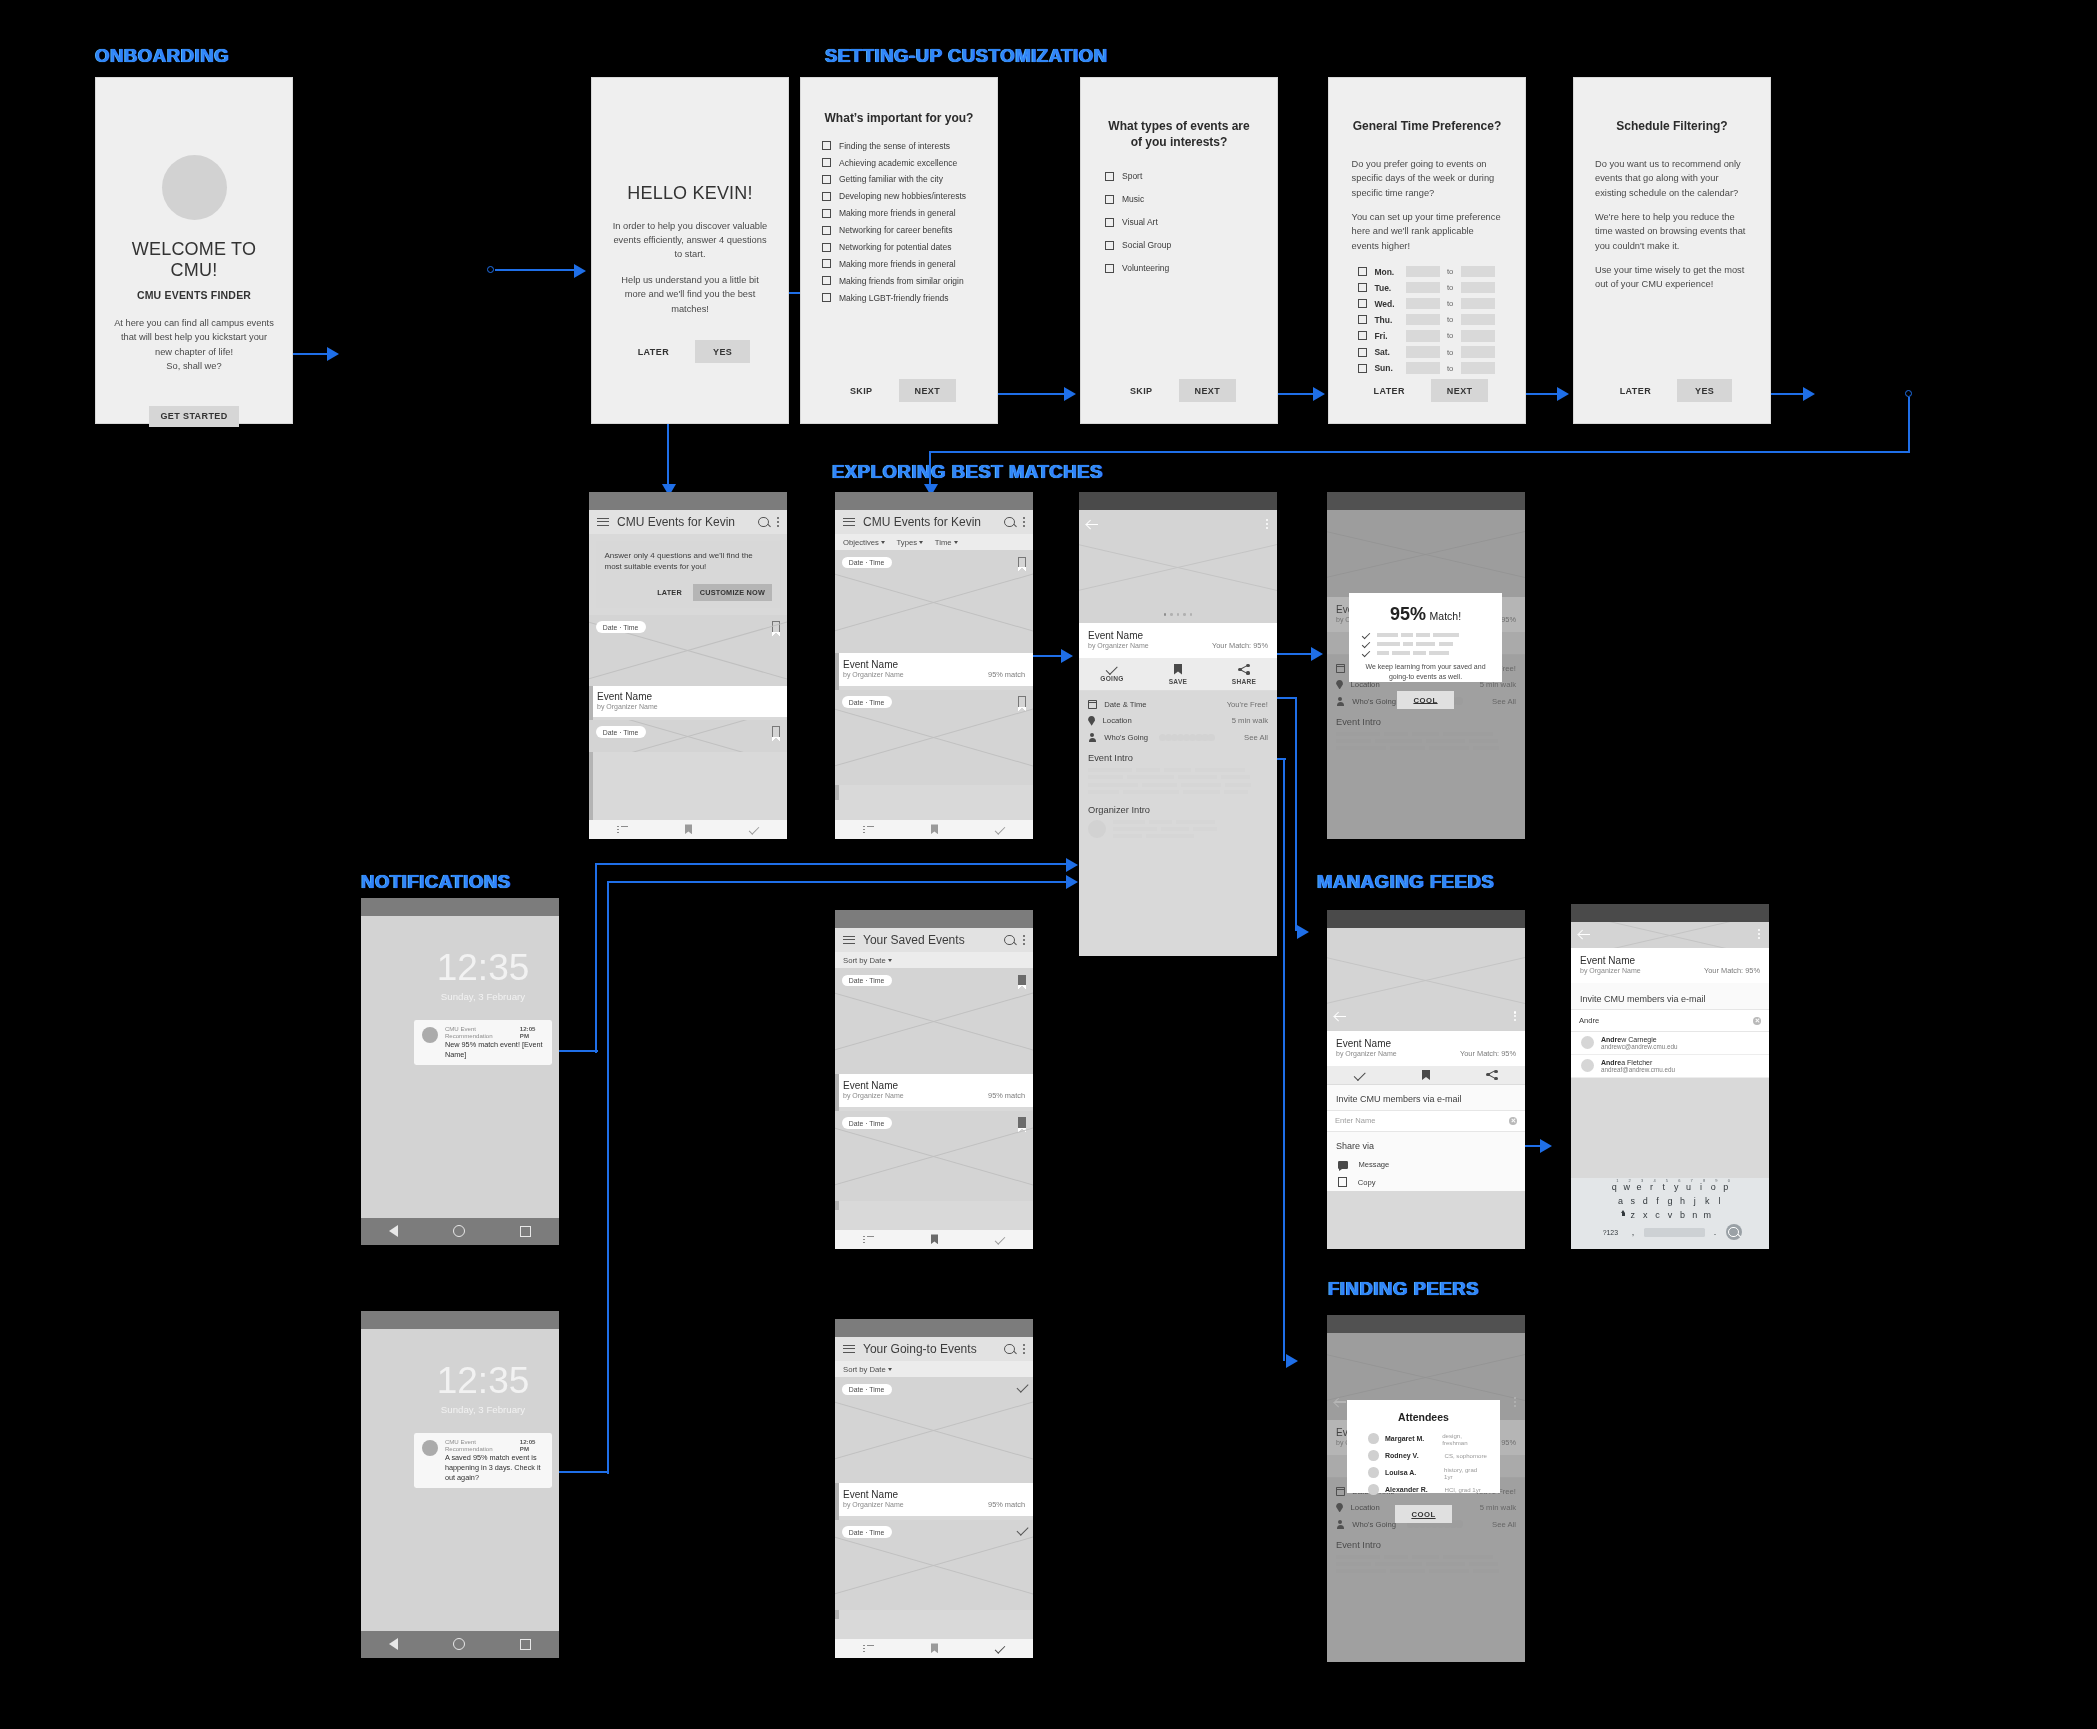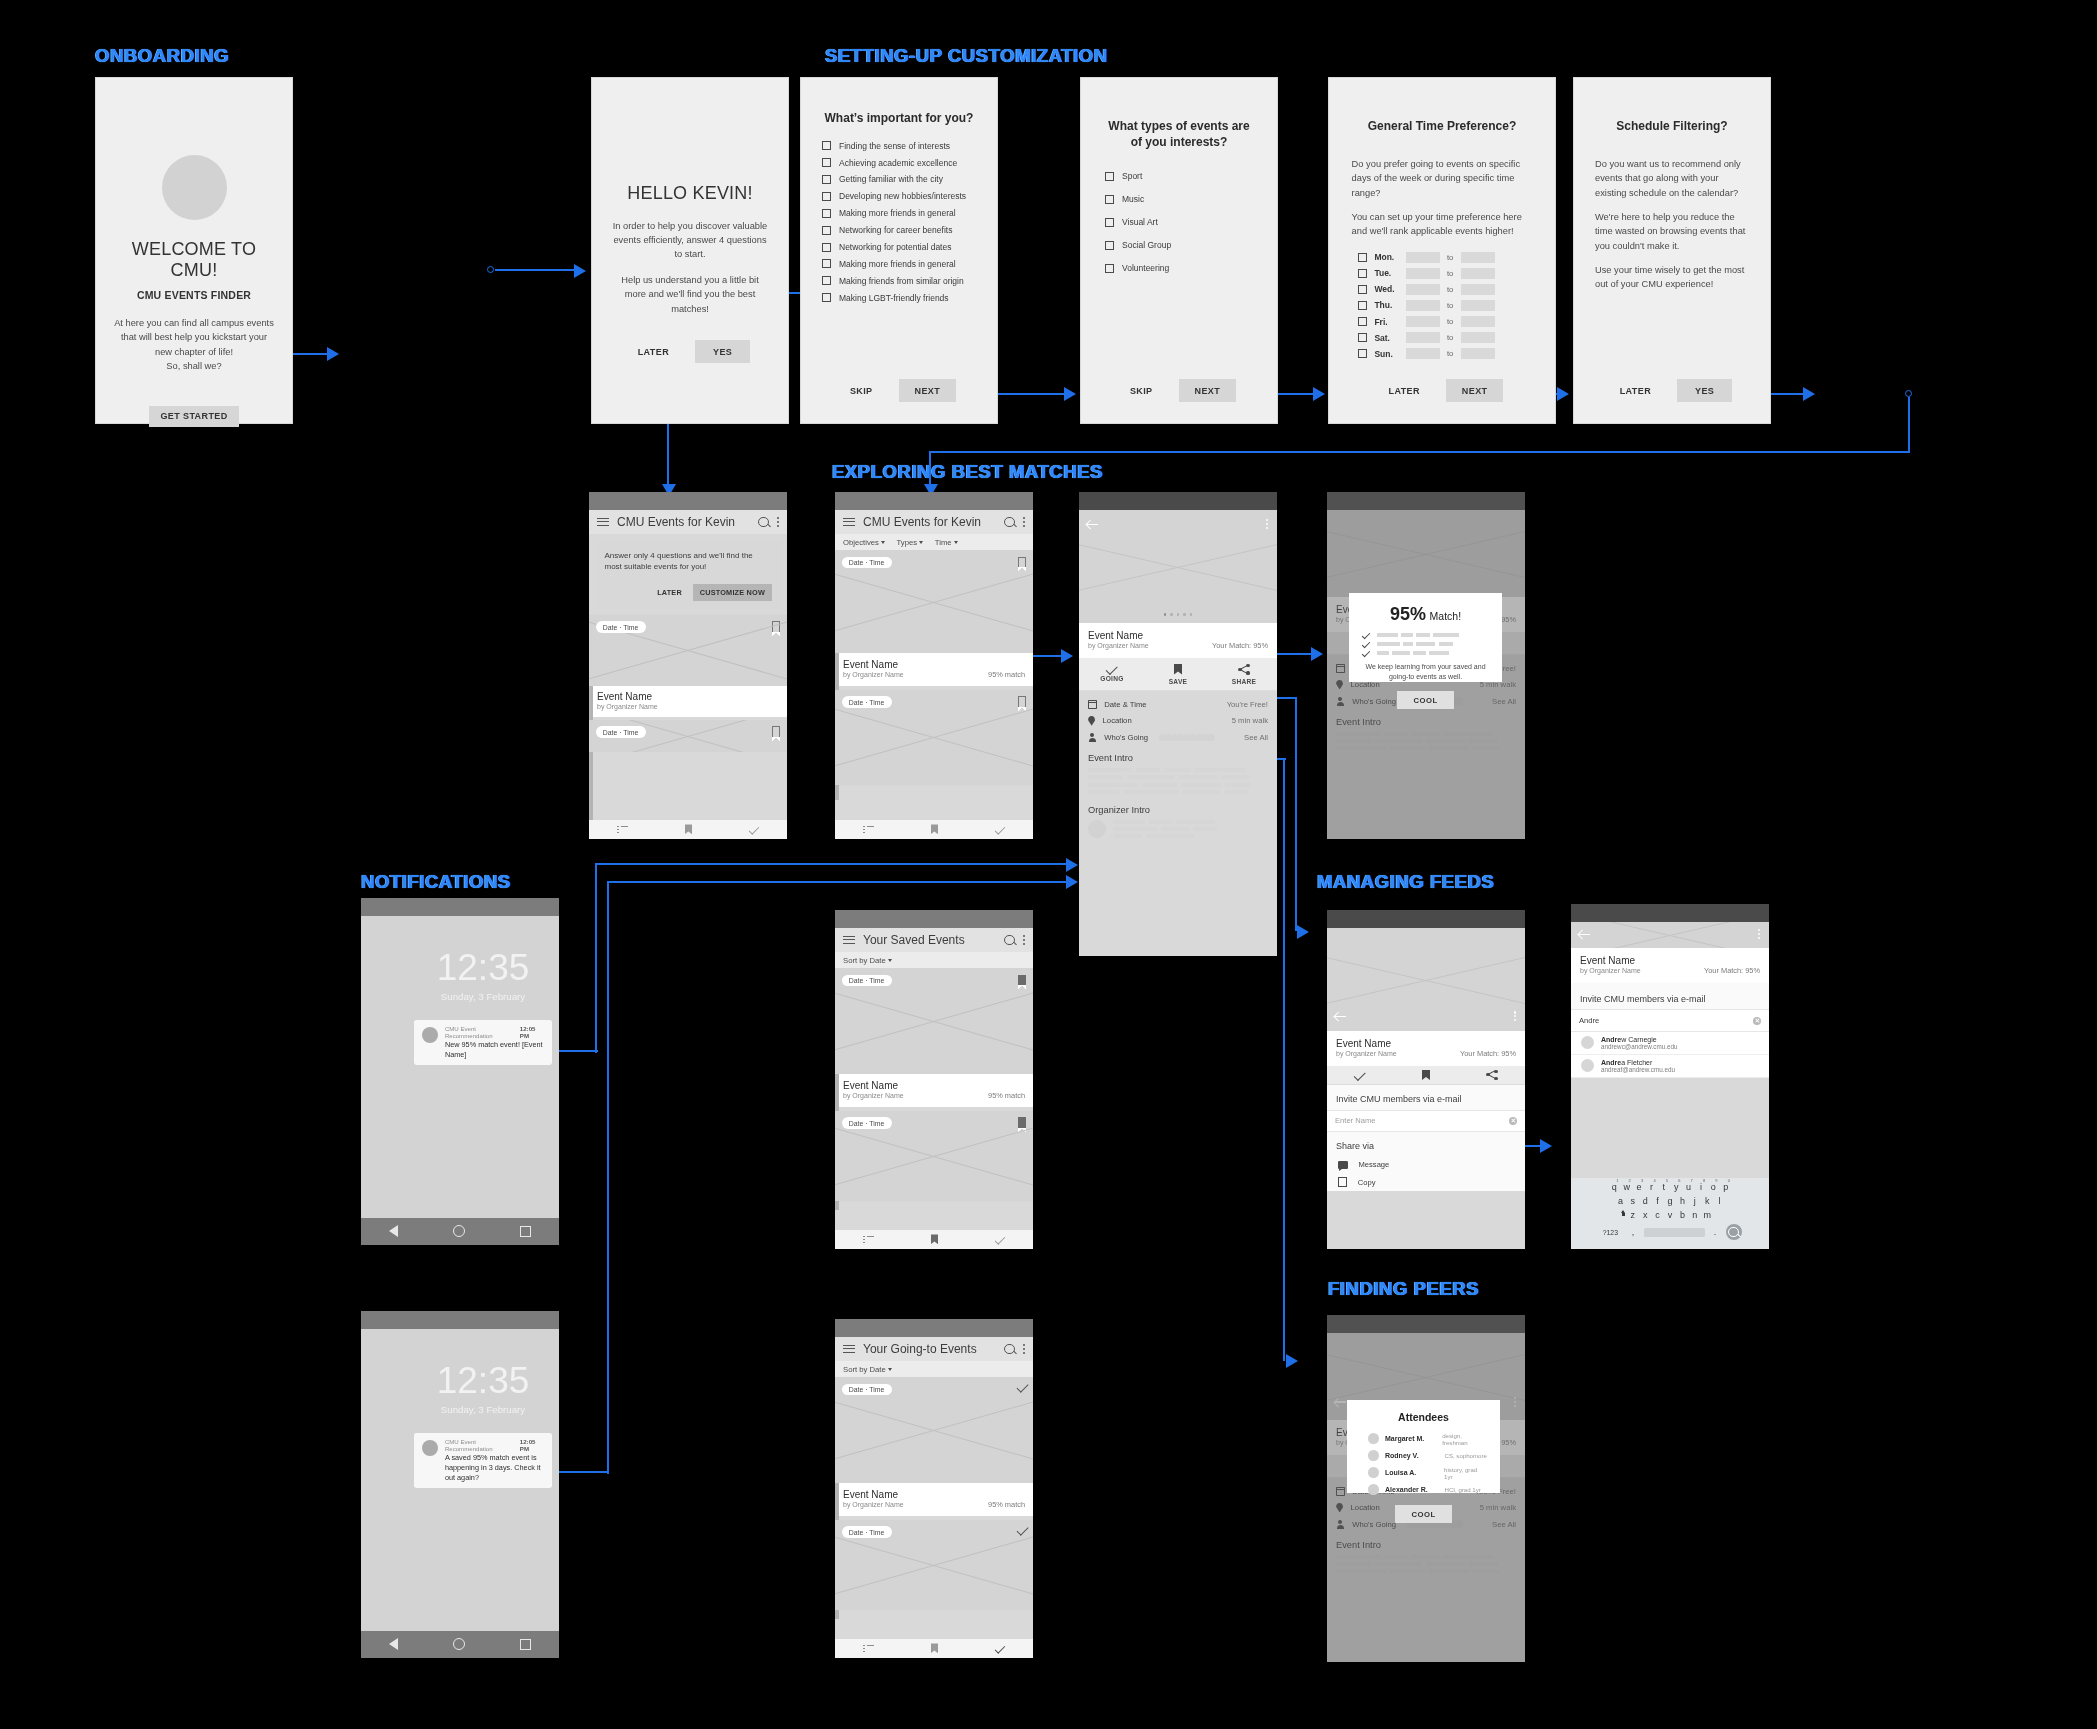--- a/index.html
+++ b/index.html
@@ -166,21 +166,21 @@
   .skel .ln{ display:flex; gap:4px; margin-bottom:3.2px; }
   .skel .ln span{ height:4px; background:#d6d6d6; }
 
   
   .overlay{ position:absolute; inset:0; background:rgba(90,90,90,.45); }
   .dialog{ position:absolute; background:#fff; }
   .dlg-pct{ font-size:18px; font-weight:700; color:#222; }
   .dlg-match{ font-size:10.5px; color:#222; }
   .dlg-note{ font-size:7px; color:#4a4a4a; line-height:1.45; text-align:center; }
   .dlg-cool{ background:#e0e0e0; font-size:7.7px; font-weight:700; color:#333;
-             padding:4.8px 16px; letter-spacing:0.5px; }
+             padding:4.8px 16px; letter-spacing:0.5px;text-decoration:underline; }
 
   .att-row{ display:flex; align-items:center; gap:6.5px; margin-bottom:4.8px; }
   .att-av{ width:10.5px;height:10.5px;border-radius:50%;background:#d0d0d0;flex:none;}
   .att-name{ font-size:7px; font-weight:700; color:#2c2c2c; width:53px; }
   .att-meta{ font-size:6.1px; color:#9a9a9a; }
 
   
   .lock{ position:absolute; inset:18px 0 27.4px 0; background:#d3d3d3;padding-left:46px; }
   .lock .clock{ font-size:37px; color:#f2f2f2; text-align:center; margin-top:31px; font-weight:300;}
   .lock .date{ font-size:9.7px; color:#f2f2f2; text-align:center; margin-top:1.6px;}
@@ -437,21 +437,21 @@
             <span class="chk-lbl">Volunteering</span>
           </div>
       </div>
     </div>
     <div class="q-foot">
       <span class="btn-flat">SKIP</span>
       <span class="btn-grey" style="padding:6.5px 16px">NEXT</span>
     </div>
   </div>
 
-  <div class="phone" style="left:1328px;top:77px;width:228px;height:347px">
+  <div class="phone" style="left:1328px;top:77px;width:198px;height:347px">
     <div style="padding:40px 22.6px 0">
       <div class="q-title">General Time Preference?</div>
       <div class="p-body" style="text-align:left;margin-top:22.6px">Do you prefer going to events on specific days of the week or during specific time range?</div>
       <div class="p-body" style="text-align:left;margin-top:9.7px">You can set up your time preference here and we'll rank applicable events higher!</div>
       <div style="margin-top:13px;padding-left:6.5px">
         <div class="tp-row">
             <span class="chk"></span>
             <span class="tp-day">Mon.</span>
             <span class="tp-fld"></span>
             <span class="tp-to">to</span>

